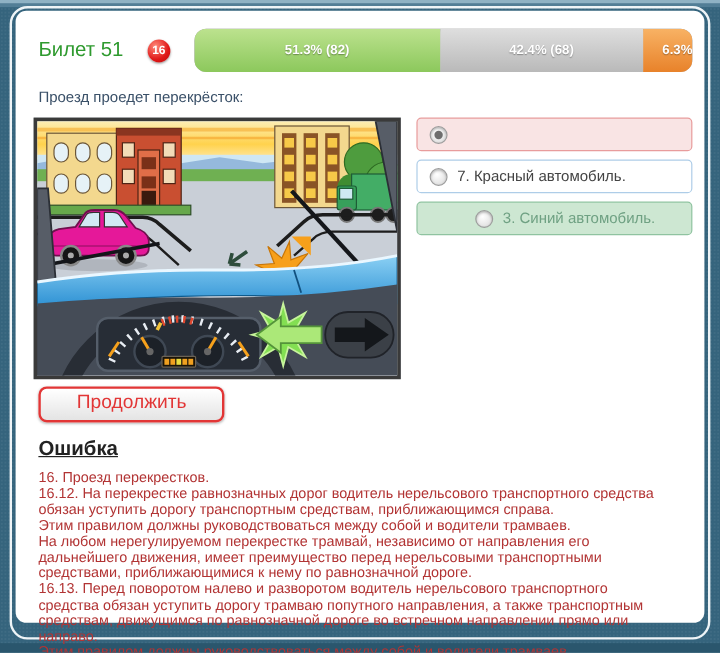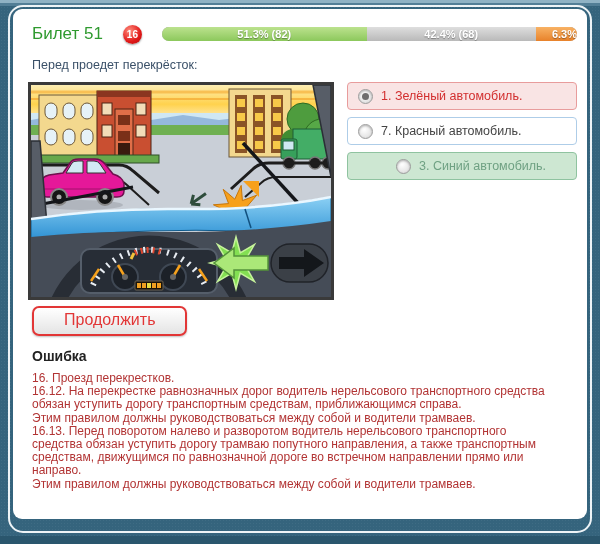--- a/index.html
+++ b/index.html
@@ -27,21 +27,21 @@
   .ticket{font-size:17px;color:var(--ticket_green,#2f9a2f);white-space:nowrap;}
   .badge{
     width:19px;height:19px;border-radius:50%;flex:none;
     background:radial-gradient(circle at 35% 30%,#ff8a7a,#e01818 60%,#b50d0d);
     color:#fff;font-size:10px;font-weight:bold;
     display:flex;align-items:center;justify-content:center;
     box-shadow:0 1px 2px rgba(0,0,0,.4);
     text-align:right;
   }
   .pbar{
-    flex:1;height:14px;border-radius:10px;overflow:hidden;display:flex;
+    flex:1;height:36px;border-radius:10px;overflow:hidden;display:flex;
     background:#c7c7c7;box-shadow:inset 0 1px 3px rgba(0,0,0,.35),0 1px 0 rgba(255,255,255,.35);
   }
   .pseg{height:100%;display:flex;align-items:center;justify-content:center;
     font-size:11px;font-weight:bold;color:#fff;text-shadow:0 1px 1px rgba(0,0,0,.35);
     white-space:nowrap;overflow:hidden;}
   .pseg.ok{background:linear-gradient(#bce28e,var(--progress_green,#8cc85c));}
   .pseg.mid{background:linear-gradient(#dedede,#b9b9b9);}
   .pseg.bad{background:linear-gradient(#f8b264,var(--progress_orange,#e8822a));padding-left:16px;}
   
   .question{font-size:12.5px;color:#3a5068;margin:0 0 10px 4px;}
@@ -64,21 +64,21 @@
     border:1px solid #9c9c9c;box-shadow:inset 0 1px 2px rgba(0,0,0,.25);}
   .radio.sel::after{content:"";position:absolute;inset:3px;border-radius:50%;background:#6e6e6e;}
   
   .cont-btn{
     display:inline-block;margin:6px 0 0 4px;padding:3px 30px 5px;
     border:2px solid var(--button_red,#e23636);border-radius:7px;
     background:linear-gradient(#ffffff,#e4e4e4);
     color:var(--button_red,#e23636);font-size:16px;cursor:pointer;
     font-family:inherit;box-shadow:0 1px 2px rgba(0,0,0,.25);
   }
-  .err-title{font-size:14px;font-weight:bold;color:#222;margin:12px 0 8px 4px;}
+  .err-title{font-size:17px;font-weight:bold;color:#222;margin:12px 0 8px 4px;text-decoration:underline;}
   .err-text{margin-left:4px;margin-right:20px;}
   .err-text p{margin:0;font-size:12px;line-height:13.2px;color:var(--error_red,#b23434);}
 </style>
 </head>
 <body>
 
 <div class="top-light"></div>
 <div class="top-mid"></div>
 <div class="bottom-dark"></div>
 <div class="frame-line"></div>
@@ -88,21 +88,21 @@
   <div class="hdr">
     <span class="ticket">Билет 51</span>
     <span class="badge">16</span>
     <div class="pbar">
       <div class="pseg ok" style="width: 51.3%;">51.3% (82)</div>
       <div class="pseg mid" style="width: 42.4%;">42.4% (68)</div>
       <div class="pseg bad" style="width: 6.3%;">6.3%</div>
     </div>
   </div>
 
-  <div class="question">Перед проедет перекрёсток:</div>
+  <div class="question">Проезд проедет перекрёсток:</div>
 
   <div class="main">
 
     <div class="figure">
       <svg viewBox="0 0 300 212" preserveAspectRatio="none">
         <defs>
           <linearGradient id="sky" x1="0" y1="0" x2="0" y2="1">
             <stop offset="0" stop-color="#fdeeb4"></stop>
               <stop offset="0.6" stop-color="#ffd24d"></stop>
               <stop offset="1" stop-color="#ffe9a8"></stop>
@@ -224,37 +224,37 @@
         <rect x="240" y="159" width="57" height="38" rx="19" fill="#3b4047" stroke="#202329" stroke-width="1.5"></rect>
         <polygon points="293,178 273,164 273,172 248,172 248,184 273,184 273,192" fill="#14171b"></polygon>
         <polygon points="231,178 215.2,182.2 223.4,196.4 209.2,188.2 205,204 200.8,188.2 186.6,196.4 194.8,182.2 179,178 194.8,173.8 186.6,159.6 200.8,167.8 205,152 209.2,167.8 223.4,159.6 215.2,173.8" fill="#83df52" stroke="#c6f39b" stroke-width="1.5"></polygon>
         <polygon points="183,178 203,163 203,171 237,171 237,185 203,185 203,193" fill="#abe878" stroke="#54933a" stroke-width="1.5"></polygon>
       </svg>
     </div>
 
     <div class="opts">
       <div class="opt wrong">
         <span class="radio sel"></span>
-        <span>1. Зелёный автомобиль.</span>
       </div>
       <div class="opt neutral">
         <span class="radio"></span>
         <span>7. Красный автомобиль.</span>
       </div>
       <div class="opt correct">
         <span class="radio"></span>
         <span>3. Синий автомобиль.</span>
       </div>
     </div>
   </div>
 
   <button class="cont-btn">Продолжить</button>
 
   <div class="err-title">Ошибка</div>
   <div class="err-text">
     <p>16. Проезд перекрестков.</p>
     <p>16.12. На перекрестке равнозначных дорог водитель нерельсового транспортного средства обязан уступить дорогу транспортным средствам, приближающимся справа.</p>
     <p>Этим правилом должны руководствоваться между собой и водители трамваев.</p>
+    <p>На любом нерегулируемом перекрестке трамвай, независимо от направления его дальнейшего движения, имеет преимущество перед нерельсовыми транспортными средствами, приближающимися к нему по равнозначной дороге.</p>
     <p>16.13. Перед поворотом налево и разворотом водитель нерельсового транспортного средства обязан уступить дорогу трамваю попутного направления, а также транспортным средствам, движущимся по равнозначной дороге во встречном направлении прямо или направо.</p>
     <p>Этим правилом должны руководствоваться между собой и водители трамваев.</p>
   </div>
 
 </div>
 
 </body></html>

